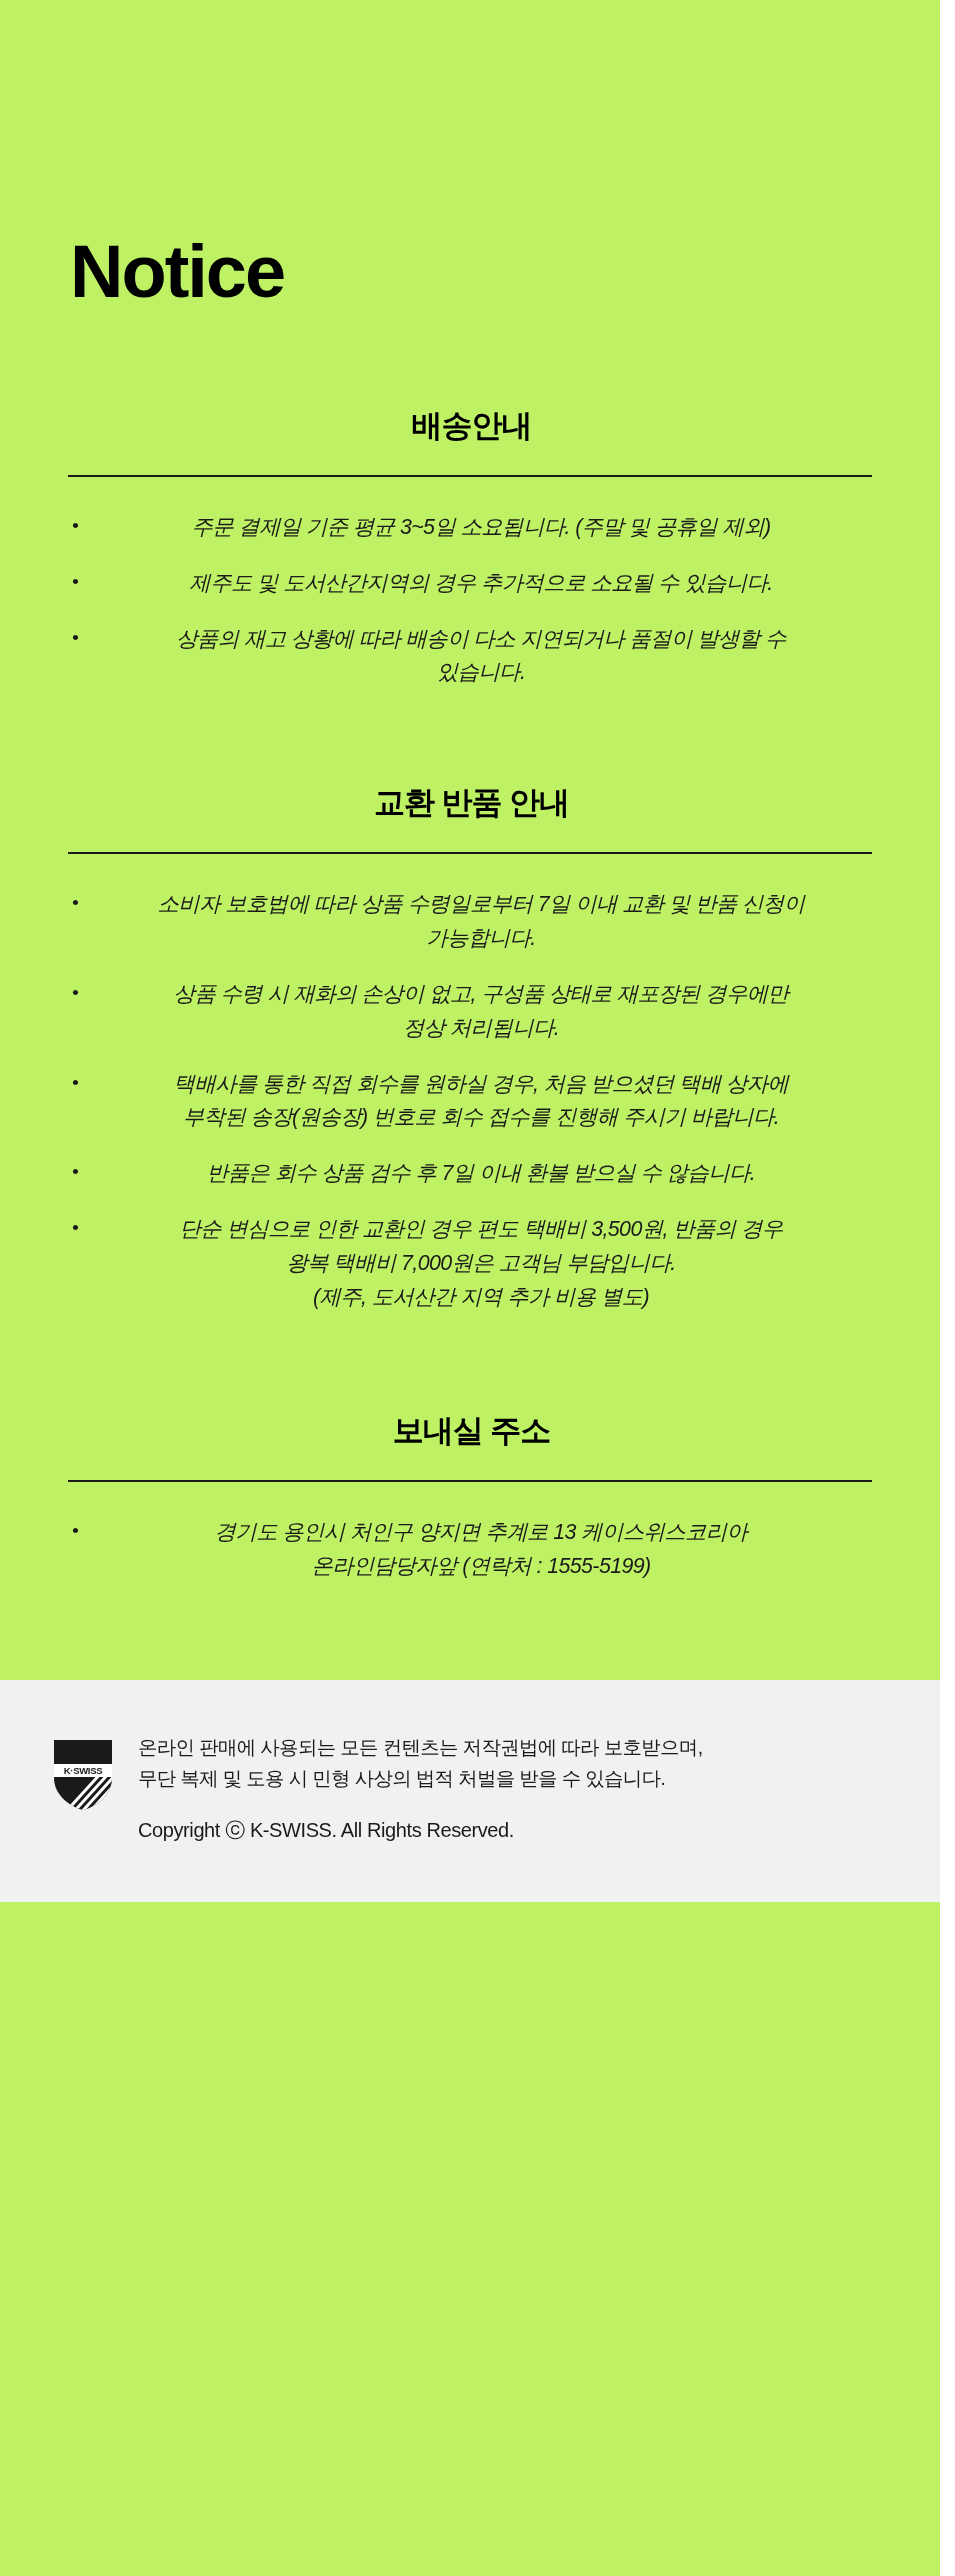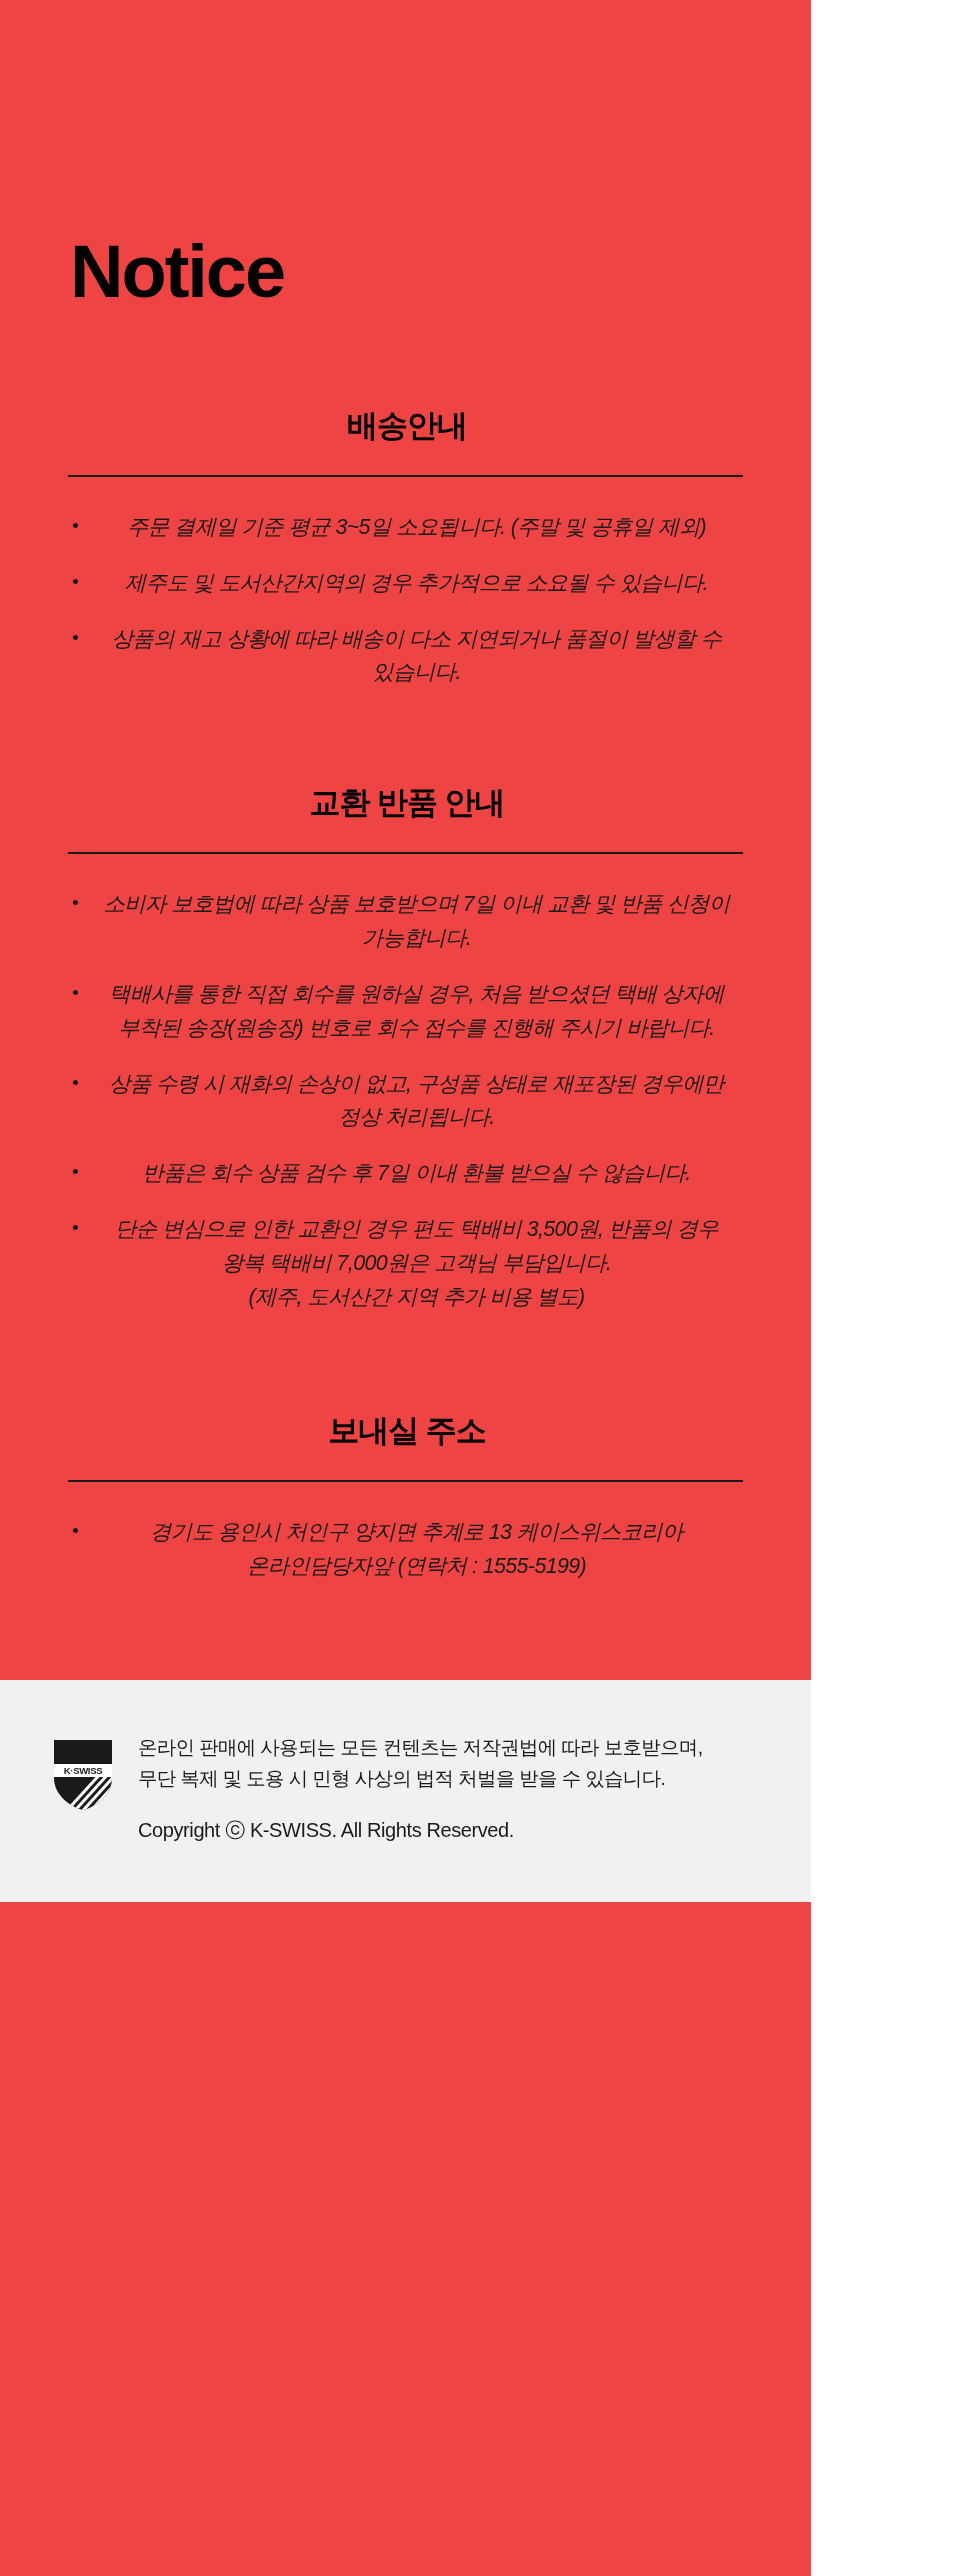--- a/index.html
+++ b/index.html
@@ -9,23 +9,23 @@
     background: #ffffff;
   }
   body {
     width: 956px;
     font-family: "Liberation Sans", "DejaVu Sans", sans-serif;
     color: #111111;
     -webkit-font-smoothing: antialiased;
   }
   .page {
     position: relative;
-    width: 811px;
+    width: 940px;
     min-height: 2576px;
-    background: #ef4444;
+    background: #bef264;
     overflow: hidden;
   }
 
   
   .content {
     padding: 0 68px;
   }
   .spacer-top { height: 235px; }
 
   .notice-title {
@@ -139,26 +139,26 @@
 있습니다.</li>
       </ul>
     </section>
 
     <div class="gap-2"></div>
 
     <section class="section">
       <h2 class="section-heading">교환 반품 안내</h2>
       <div class="rule"></div>
       <ul class="bullets">
-        <li>소비자 보호법에 따라 상품 보호받으며 7일 이내 교환 및 반품 신청이
+        <li>소비자 보호법에 따라 상품 수령일로부터 7일 이내 교환 및 반품 신청이
 가능합니다.</li>
+        <li>상품 수령 시 재화의 손상이 없고, 구성품 상태로 재포장된 경우에만
+정상 처리됩니다.</li>
         <li>택배사를 통한 직접 회수를 원하실 경우, 처음 받으셨던 택배 상자에
 부착된 송장(원송장) 번호로 회수 접수를 진행해 주시기 바랍니다.</li>
-        <li>상품 수령 시 재화의 손상이 없고, 구성품 상태로 재포장된 경우에만
-정상 처리됩니다.</li>
         <li>반품은 회수 상품 검수 후 7일 이내 환불 받으실 수 않습니다.</li>
         <li>단순 변심으로 인한 교환인 경우 편도 택배비 3,500원, 반품의 경우
 왕복 택배비 7,000원은 고객님 부담입니다.
 (제주, 도서산간 지역 추가 비용 별도)</li>
       </ul>
     </section>
 
     <div class="gap-3"></div>
 
     <section class="section">

